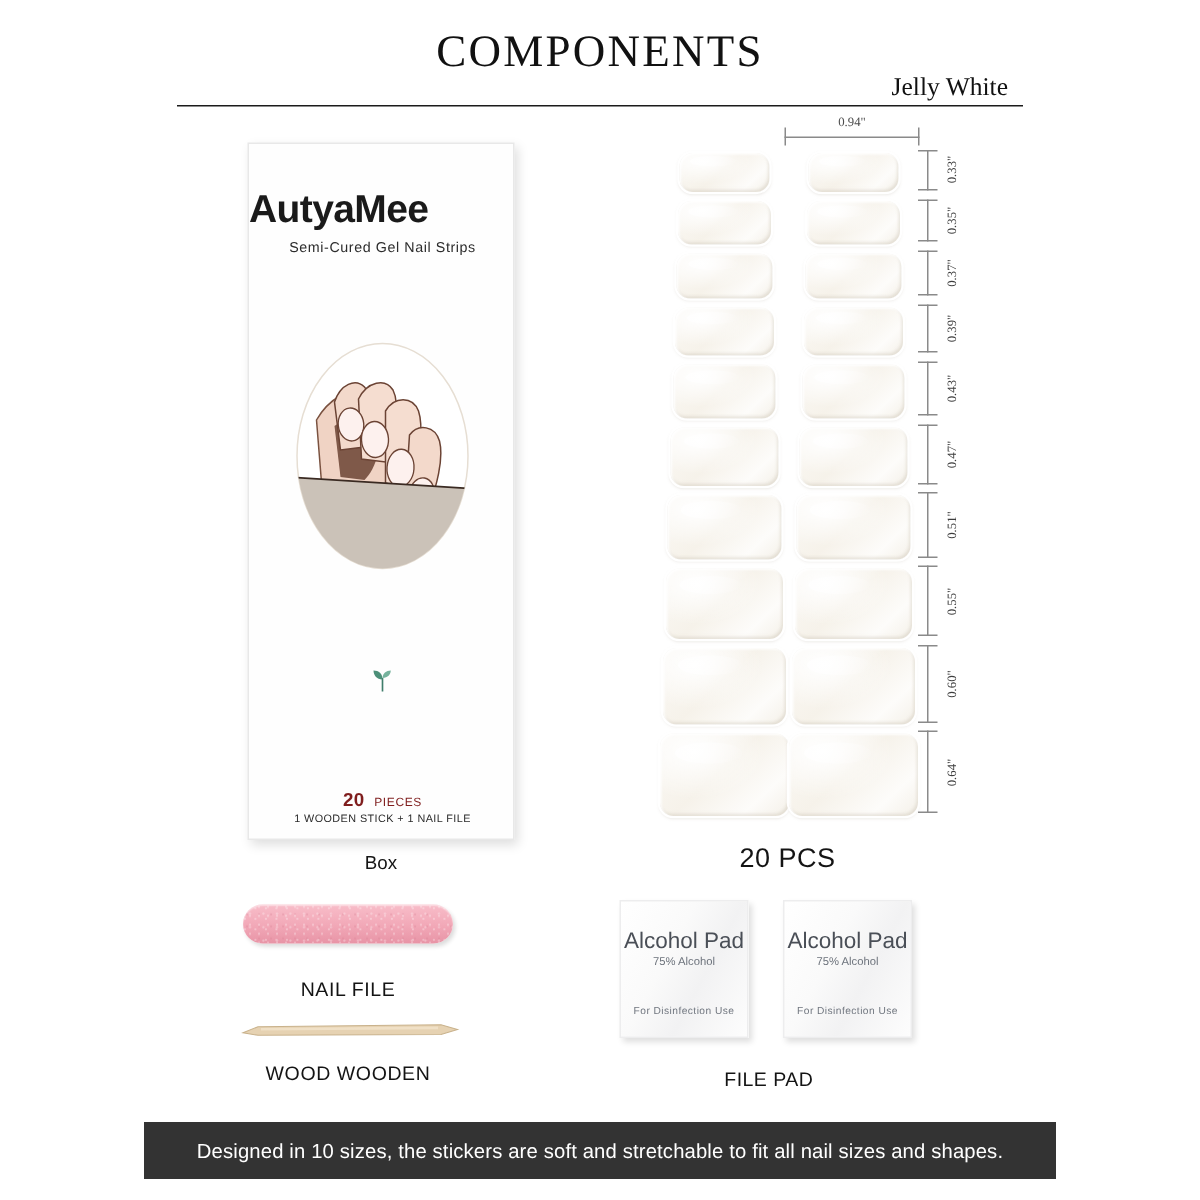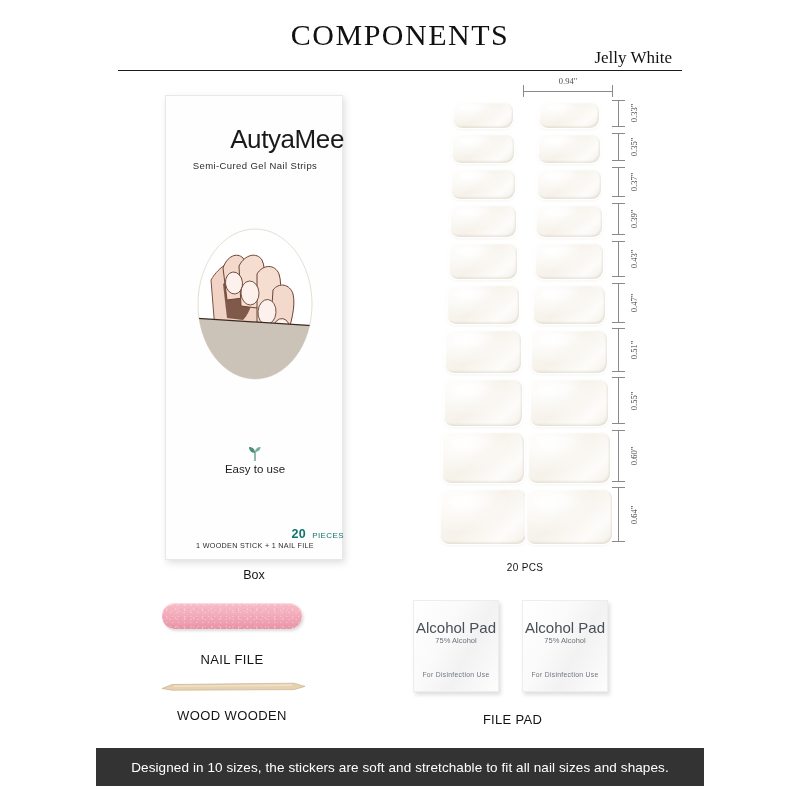--- a/index.html
+++ b/index.html
@@ -31,22 +31,22 @@
 
   
   #box-package {
     position: absolute; left: 165px; top: 95px; width: 178px; height: 465px;
     background: #fefefe;
     border: 1px solid #e8e8e8;
     box-shadow: 2px 3px 7px rgba(0,0,0,0.13);
   }
   #brand-name {
     position: absolute; left: 0; top: 28px; width: 178px;
-    text-align: right;
-    font-size: 26px; font-weight: normal; color: #1a1a1a;
+    text-align: left;
+    font-size: 26px; font-weight: bold; color: #1a1a1a;
     letter-spacing: -0.4px;
   }
   #brand-tagline {
     position: absolute; left: 0; top: 64px; width: 178px;
     text-align: center;
     font-size: 9.5px; color: #2c2c2c; letter-spacing: 0.4px;
   }
 
   
   #box-illustration {
@@ -56,22 +56,22 @@
   #sprout-icon {
     position: absolute; left: 0; top: 348px; width: 178px;
     text-align: center; line-height: 0;
   }
   #benefit-list {
     position: absolute; left: 0; top: 366px; width: 178px;
     text-align: center;
     font-size: 11.5px; color: #1d1d1d; line-height: 15.5px;
   }
   #piece-count {
-    position: absolute; left: 0; top: 428px; width: 178px; text-align: right;
-    color: #0f766e;
+    position: absolute; left: 0; top: 428px; width: 178px; text-align: center;
+    color: #7f1d1d;
   }
   #piece-count .num { font-size: 12.5px; font-weight: bold; letter-spacing: 0.2px; }
   #piece-count .unit { font-size: 8px; letter-spacing: 0.4px; margin-left: 2px; }
   #box-accessories {
     position: absolute; left: 0; top: 445px; width: 178px; text-align: center;
     font-size: 7.2px; color: #2a2a2a; letter-spacing: 0.3px;
   }
   #box-caption {
     position: absolute; left: 165px; top: 568px; width: 178px;
     text-align: center; font-size: 12.5px; color: #151515;
@@ -134,21 +134,21 @@
   .hdim .htick.b { bottom: 0; }
   .hdim .hlabel {
     position: absolute; left: 11px; top: 50%;
     transform: translateY(-50%) rotate(-90deg);
     transform-origin: center;
     font-family: "Liberation Serif", serif; font-size: 8.5px; color: #3d3d3d;
     white-space: nowrap;
   }
   #strip-caption {
     position: absolute; left: 420px; top: 562px; width: 210px;
-    text-align: center; font-size: 10px; color: #141414; letter-spacing: 0.3px;
+    text-align: center; font-size: 18px; color: #141414; letter-spacing: 0.3px;
   }
 
   
   #nail-file {
     position: absolute; left: 162px; top: 603px; width: 140px; height: 26px;
     border-radius: 13px;
     background: linear-gradient(180deg, #f8bdc9 0%, #f2a9b8 52%, #e894a6 100%);
     box-shadow: 1.5px 2px 3px rgba(0,0,0,0.14), inset 0 1px 1px rgba(255,255,255,0.5);
   }
   #nail-file::after {
@@ -251,21 +251,20 @@
 
   <div id="sprout-icon">
     <svg viewBox="0 0 18 18" width="18" height="18">
       <path d="M9 17 L9 8" stroke="#3f7d6b" stroke-width="1.1" fill="none"></path>
       <path d="M9 9 C5 9 3 6 3 3 C6.5 3 9 5 9 9 Z" fill="#4c8f78"></path>
       <path d="M9 8 C12.5 8 14.5 5.5 14.5 3 C11.5 3 9 5 9 8 Z" fill="#75b29c"></path>
     </svg>
   </div>
 
   <div id="benefit-list">
-    <div>Easy  to use</div>
   </div>
 
   <div id="piece-count">
     <span class="num">20</span>
     <span class="unit">PIECES</span>
   </div>
   <div id="box-accessories">1 WOODEN STICK + 1 NAIL FILE</div>
 </div>
 <div id="box-caption">Box</div>
 

